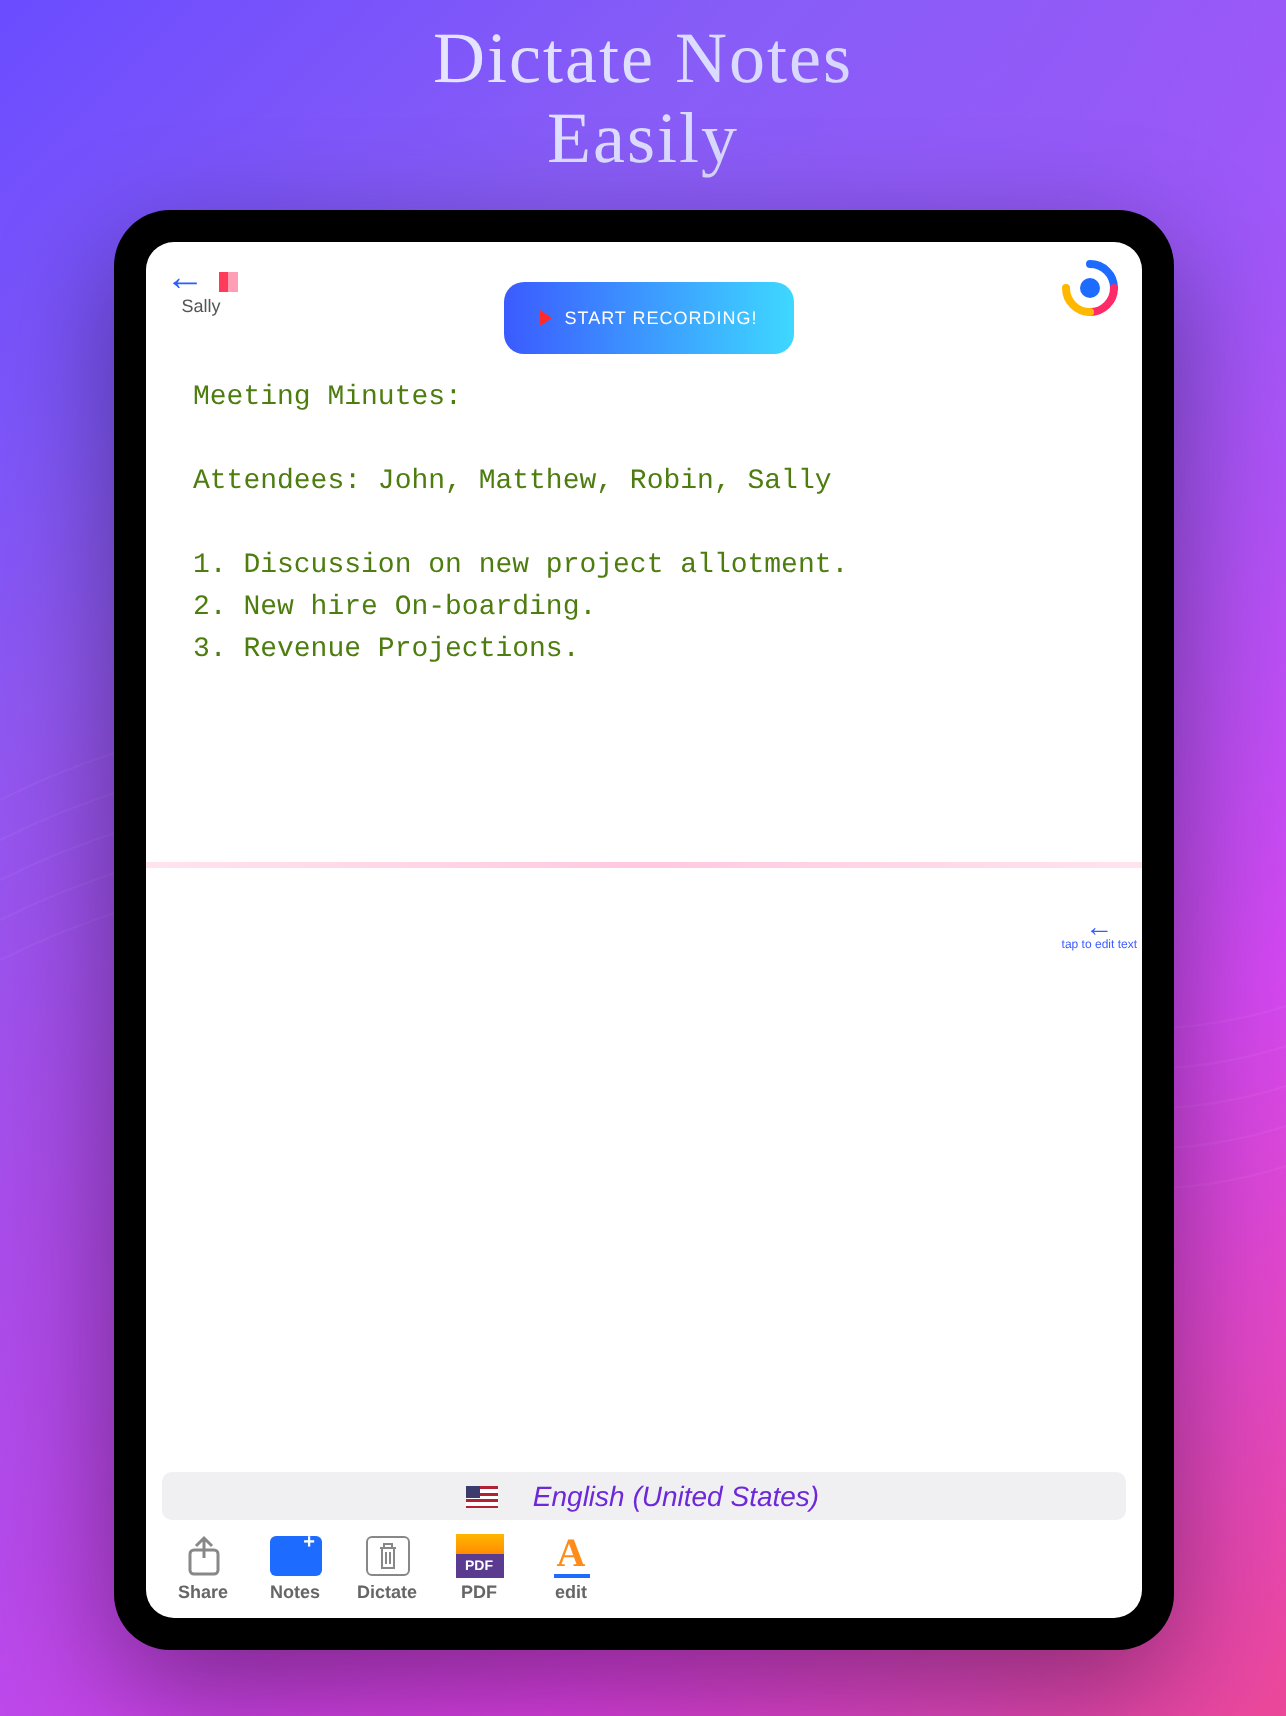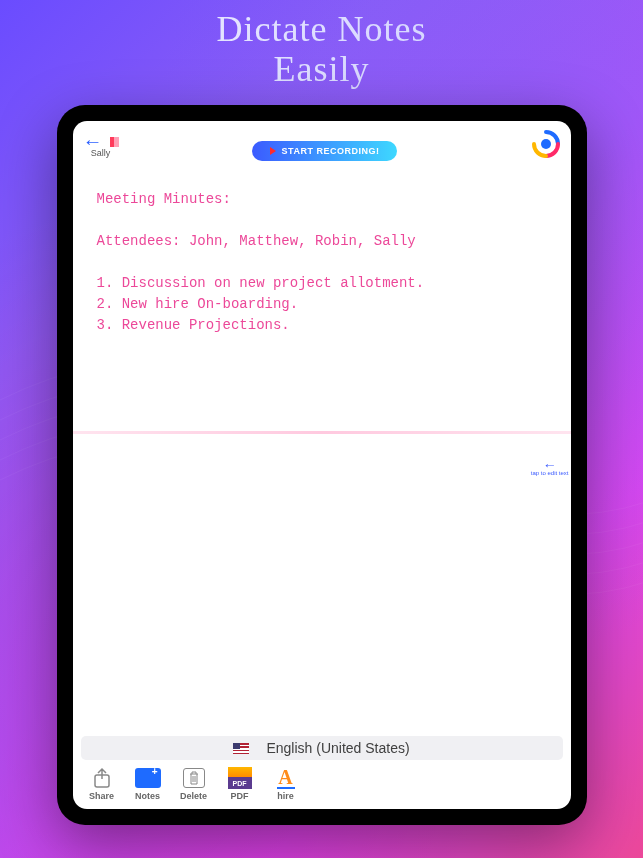--- a/index.html
+++ b/index.html
@@ -83,27 +83,27 @@
       margin-left: 2px;
       vertical-align: middle;
     }
     .back-label {
       font-size: 9px;
       color: #555;
       margin-top: -2px;
     }
     .record-pill {
       margin-top: 12px;
-      height: 20px;
+      height: 36px;
       padding: 0 18px;
       border-radius: 10px;
       background: linear-gradient(90deg, #3b5bff 0%, #3ed8ff 100%);
       color: #fff;
       font-size: 9px;
-      font-weight: 700;
+      font-weight: 400;
       letter-spacing: 0.5px;
       display: flex;
       align-items: center;
       gap: 6px;
       cursor: pointer;
     }
     .rec-dot {
       width: 0; height: 0;
       border-left: 6px solid #ff2a2a;
       border-top: 4px solid transparent;
@@ -112,21 +112,21 @@
     .logo-swirl {
       width: 30px;
       height: 30px;
       position: relative;
     }
     .note-area {
       flex: 1;
       padding: 20px 24px;
       font-family: 'Courier New', Courier, monospace;
       font-size: 14px;
-      color: #ec4899;
+      color: #4d7c0f;
       line-height: 1.5;
       white-space: pre-wrap;
       position: relative;
     }
     .pink-divider {
       position: absolute;
       left: 0;
       right: 0;
       top: 310px;
       height: 3px;
@@ -150,22 +150,23 @@
     .lang-bar {
       margin: 0 8px 4px 8px;
       height: 24px;
       background: #f0f0f3;
       border-radius: 5px;
       display: flex;
       align-items: center;
       justify-content: center;
       gap: 17px;
       font-size: 14px;
-      color: #404040;
+      color: #6d28d9;
       cursor: pointer;
+      font-style: italic;
     }
     .us-flag {
       width: 16px;
       height: 11px;
       background: linear-gradient(#b22234 0 15%, #fff 15% 30%, #b22234 30% 45%, #fff 45% 60%, #b22234 60% 75%, #fff 75% 90%, #b22234 90%);
       position: relative;
       display: inline-block;
     }
     .us-flag::before {
       content: '';
@@ -344,36 +345,36 @@
       </div>
 
       <div class="tool-btn">
         <div class="tool-icon">
           <div class="icon-delete-box">
             <svg width="12" height="14" viewBox="0 0 12 14">
               <path d="M2,3 L10,3 M4,3 L4,1 L8,1 L8,3 M3,3 L3,13 L9,13 L9,3 M5,5 L5,11 M7,5 L7,11" stroke="#888" stroke-width="1" fill="none"></path>
             </svg>
           </div>
         </div>
-        <div class="tool-label">Delete</div>
+        <div class="tool-label">Dictate</div>
       </div>
 
       <div class="tool-btn">
         <div class="tool-icon">
           <div class="icon-pdf-box">
             <div class="icon-pdf-top"></div>
             <div class="icon-pdf-text">PDF</div>
           </div>
         </div>
         <div class="tool-label">PDF</div>
       </div>
 
       <div class="tool-btn">
         <div class="tool-icon" style="flex-direction:column;">
           <span class="icon-font-a">A</span>
           <span class="icon-font-underline"></span>
         </div>
-        <div class="tool-label">hire</div>
+        <div class="tool-label">edit</div>
       </div>
     </div>
 
   </div>
 </div>
 
 </body></html>

